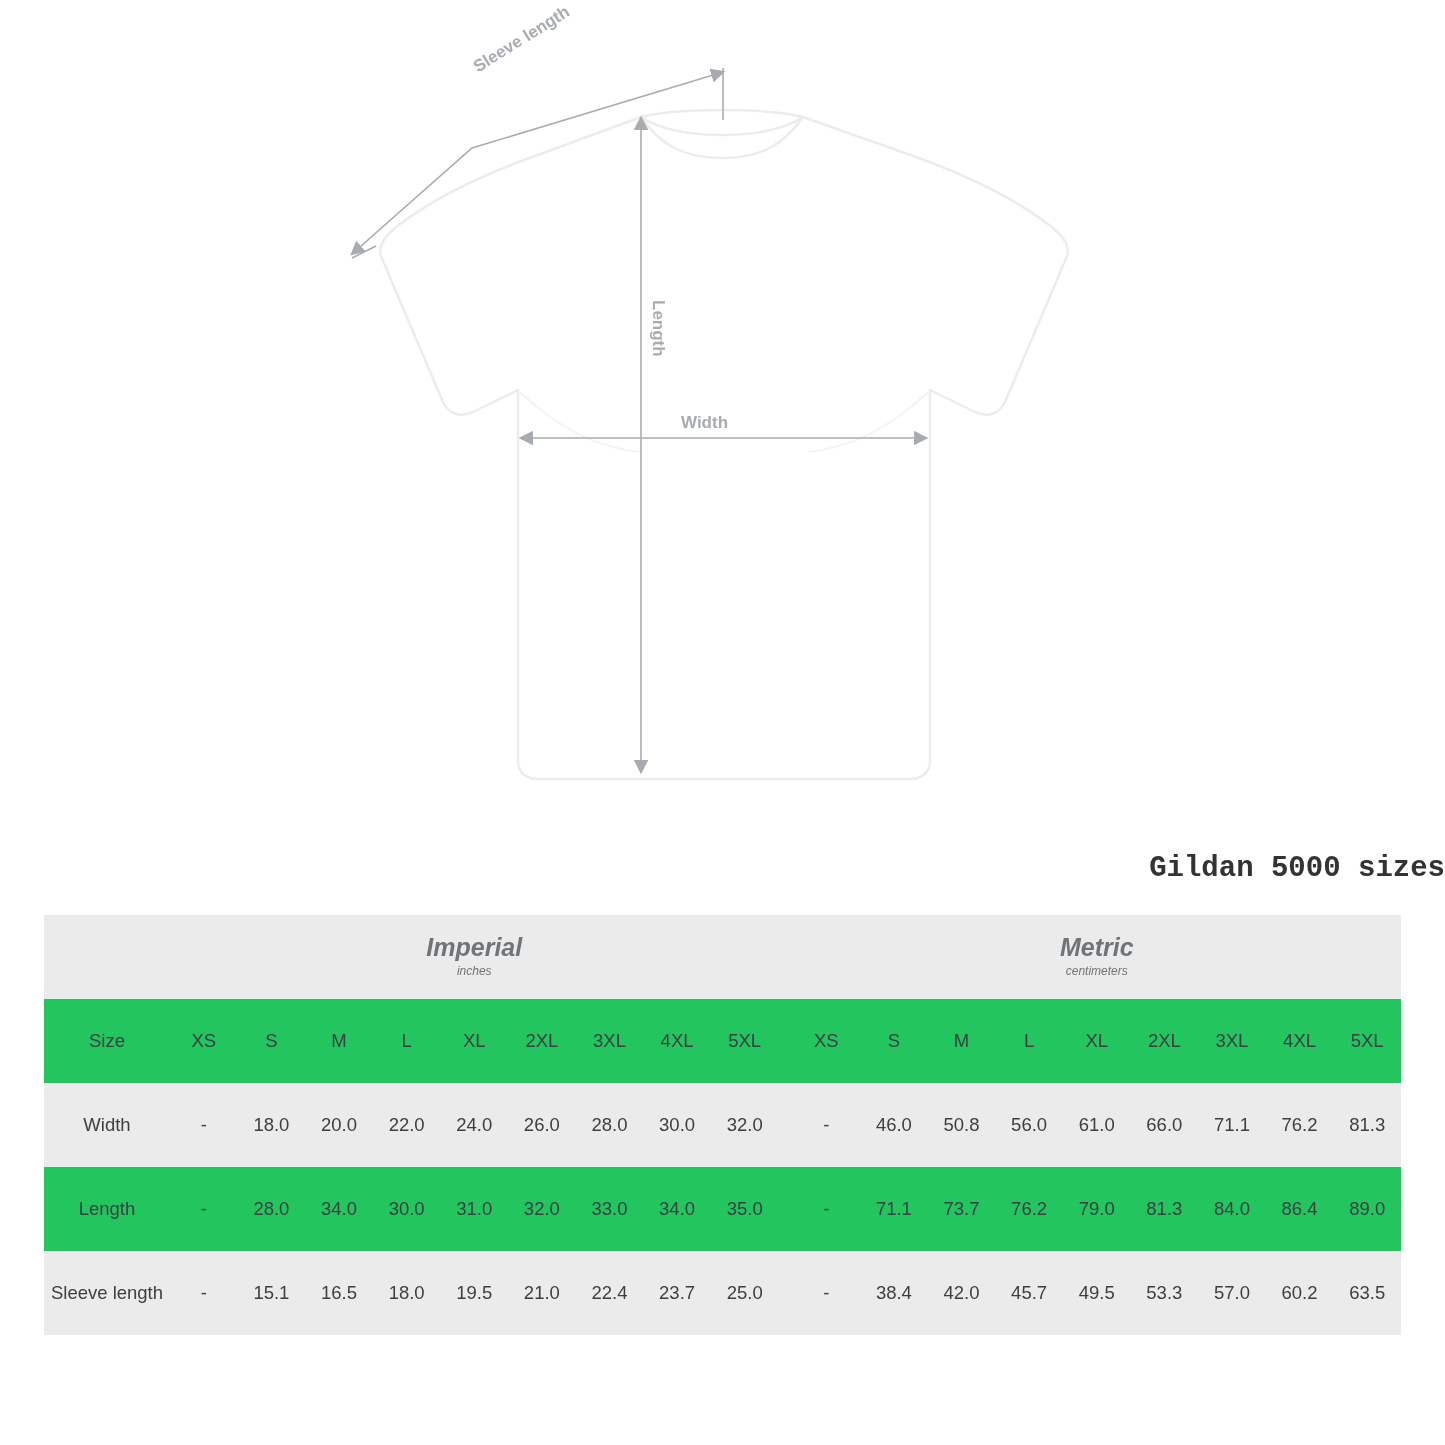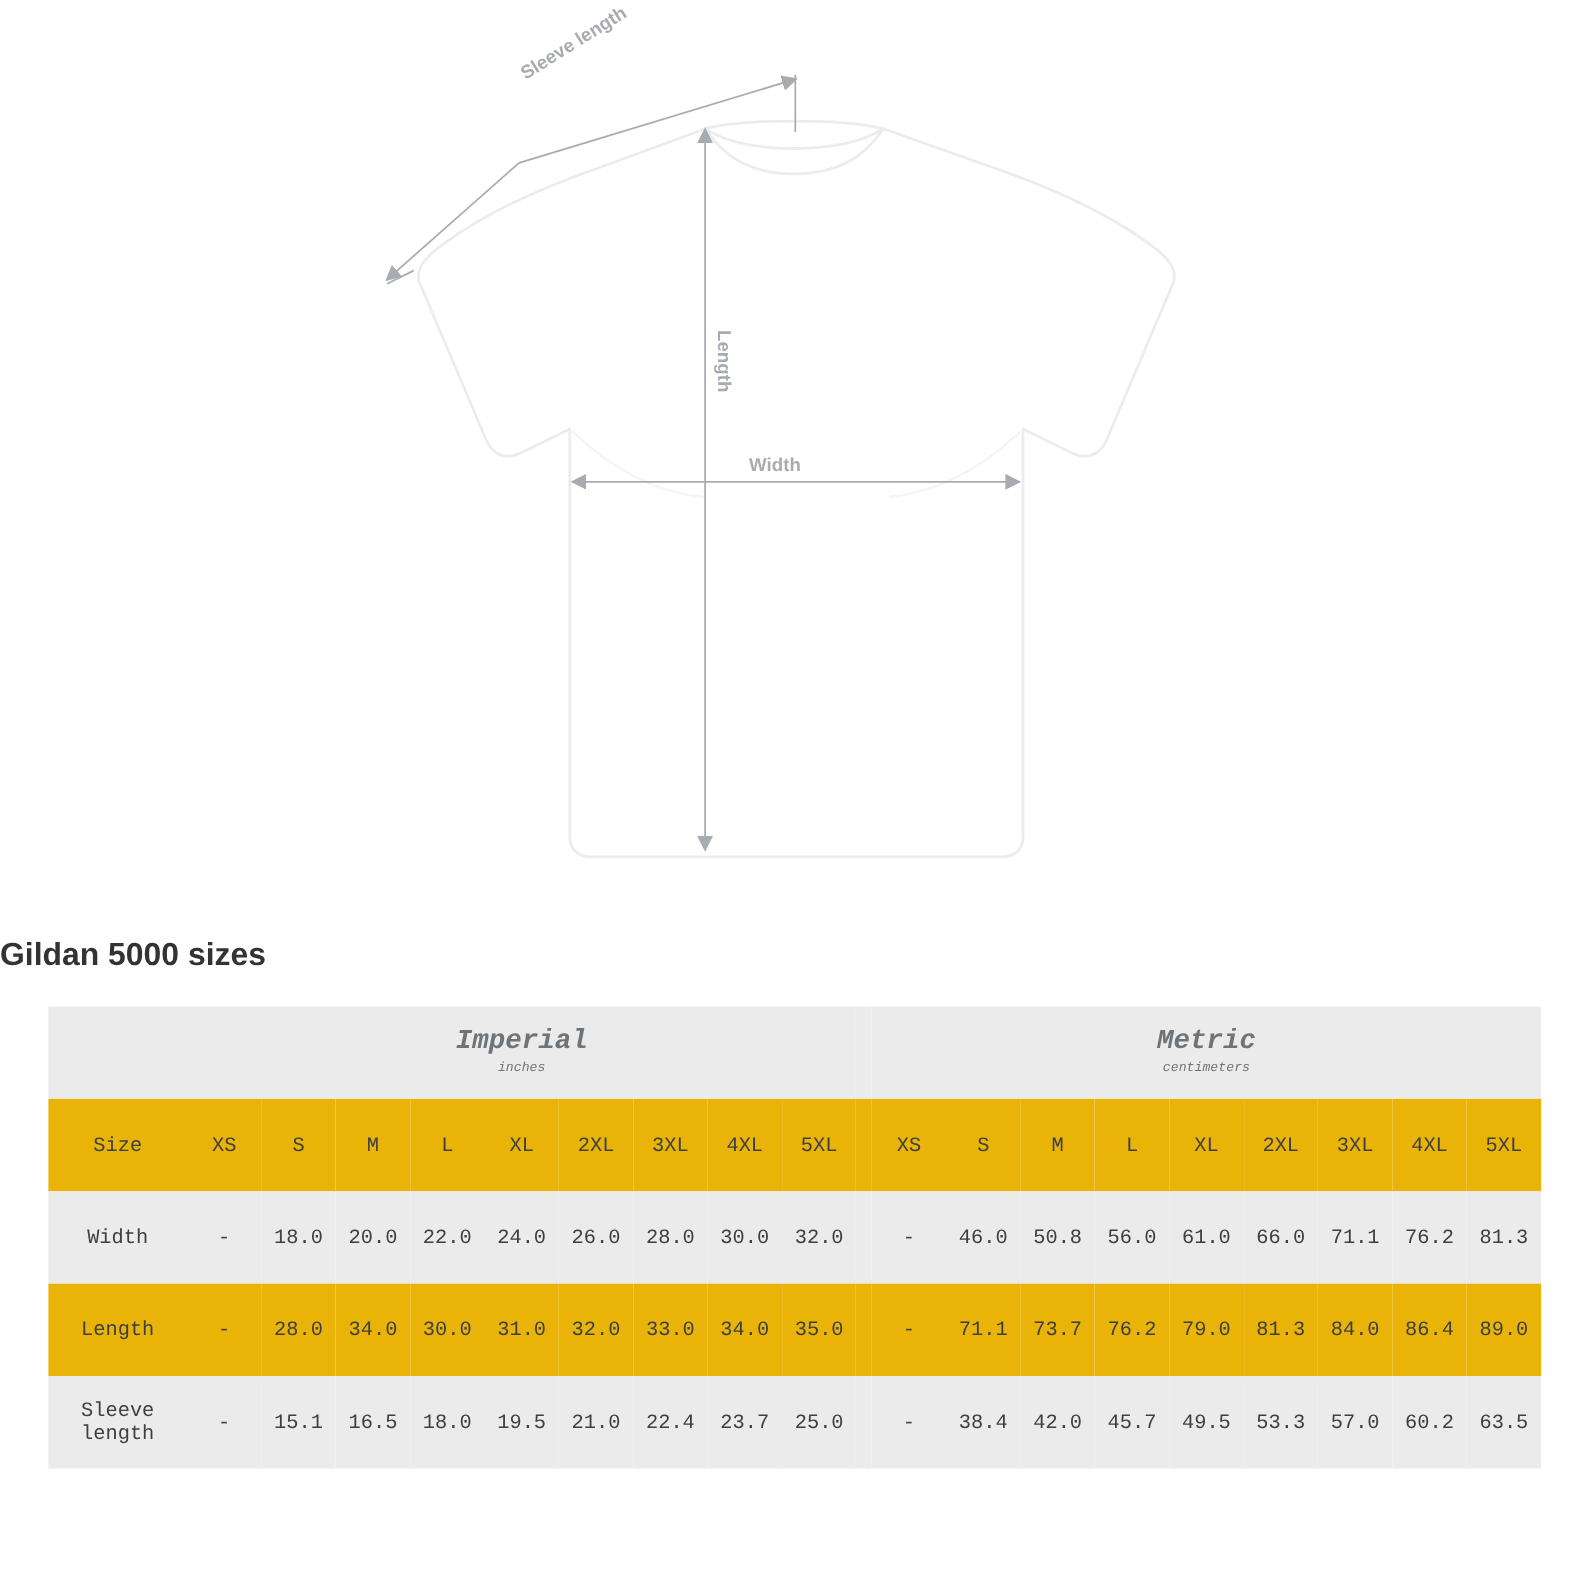--- a/index.html
+++ b/index.html
@@ -51,43 +51,43 @@
     writing-mode: vertical-rl;
     text-orientation: mixed;
   }
   .label-width {
     left: 681px;
     top: 413px;
   }
 
   
   .title-block {
-    text-align: left;
+    text-align: right;
     margin-top: 22px;
+    font-family: Liberation Mono, monospace;
   }
   .chart-title {
     font-size: 29px;
     font-weight: bold;
     color: #333333;
     margin: 0;
   }
   .chart-note {
     font-size: 17.5px;
     font-style: italic;
     color: #7a7f85;
     margin-top: 16px;
   }
 
   
   .table-wrap {
     margin-top: 30px;
     padding: 0 44px;
     box-sizing: border-box;
     width: 1445px;
-    font-family: Liberation Mono, monospace;
   }
   table.size-table {
     border-collapse: collapse;
     width: 100%;
     table-layout: fixed;
   }
   table.size-table td, table.size-table th {
     text-align: center;
     vertical-align: middle;
     font-size: 18.5px;
@@ -120,21 +120,21 @@
   }
   .col-head {
     font-weight: bold;
     font-size: 19px;
     color: #3c4043;
   }
   tr.shade td, tr.shade th {
     background: #ebebeb;
   }
   tr.plain td, tr.plain th {
-    background: #eab308;
+    background: #22c55e;
   }
   .sep-col {
     width: 14px;
   }
   .first-col {
     width: 126px;
   }
 </style>
 </head>
 <body>

